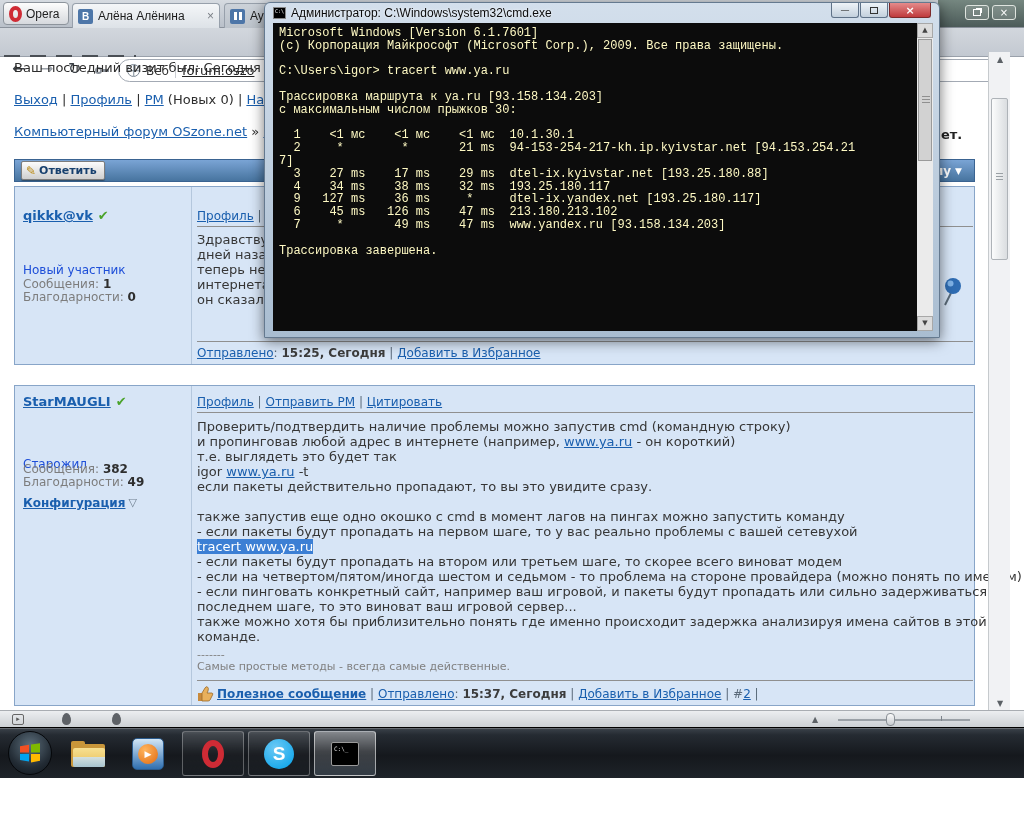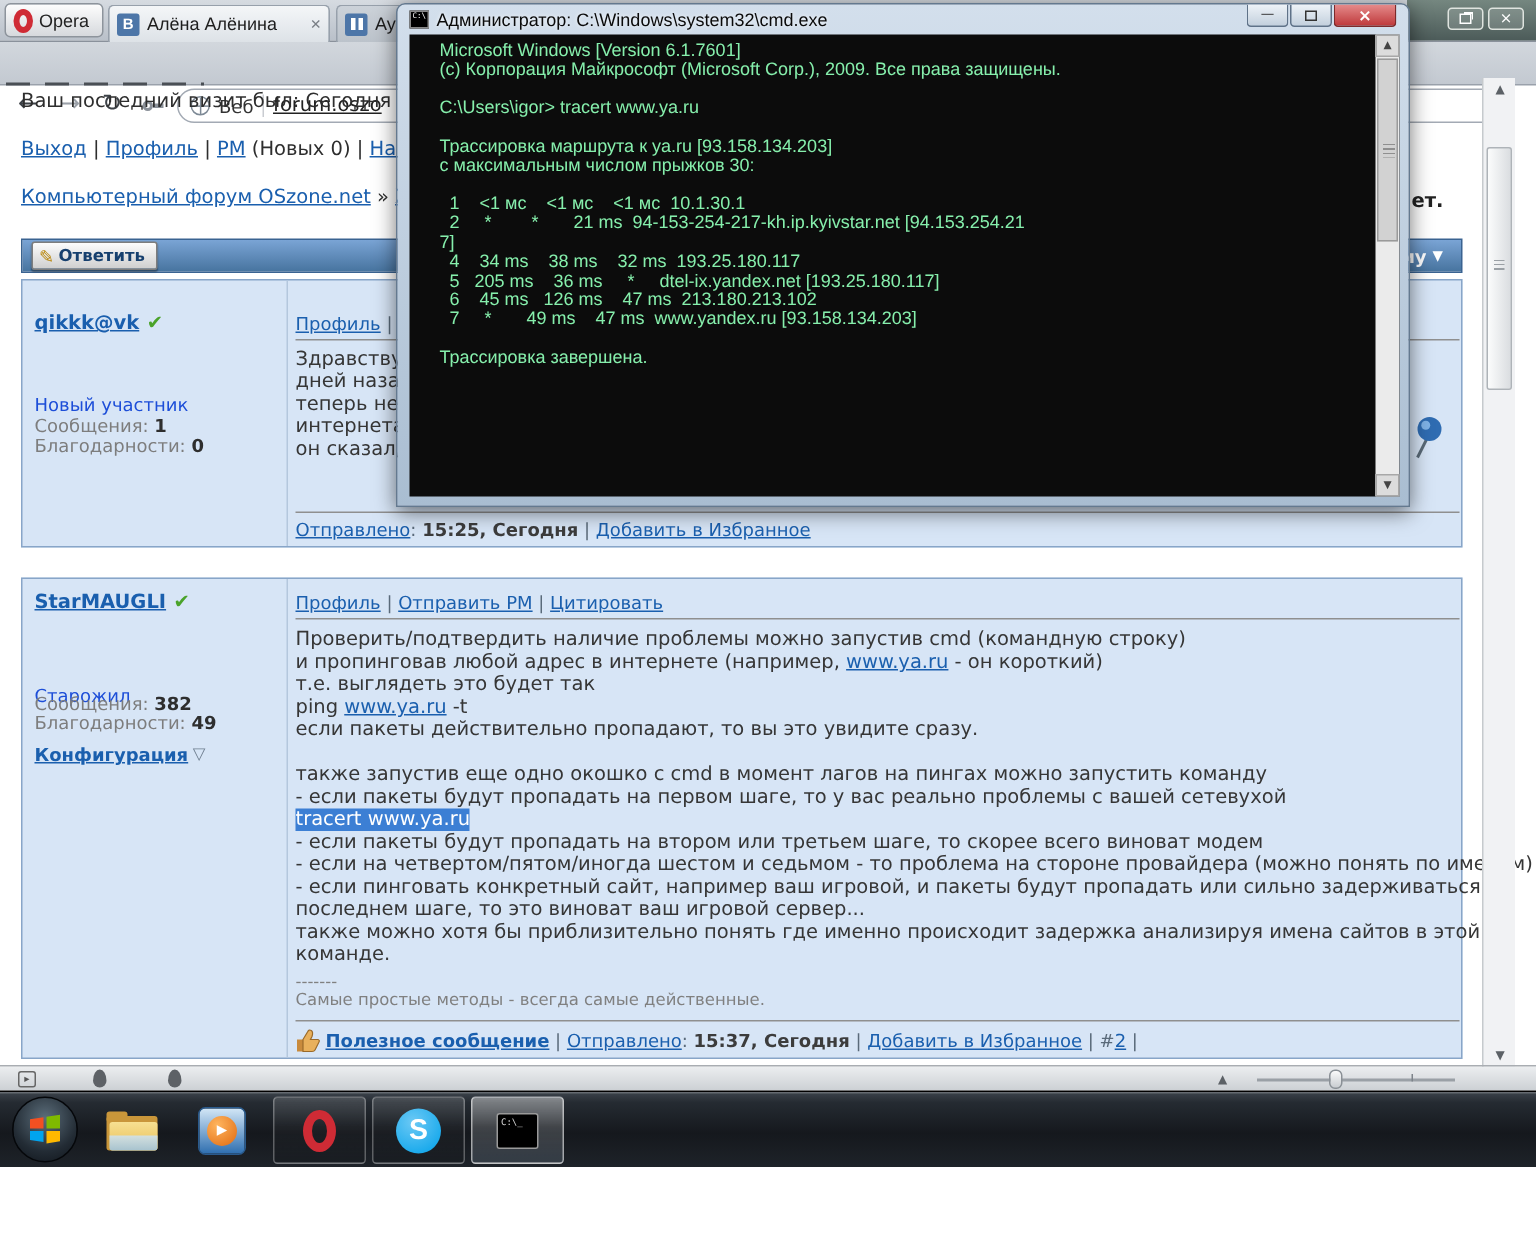--- a/index.html
+++ b/index.html
@@ -94,21 +94,21 @@
   .cmd-sysicon{position:absolute;left:8px;top:4px;width:13px;height:12px;background:#000;border:1px solid #888;}
   .cmd-sysicon i{position:absolute;left:1px;top:1px;font-style:normal;color:#fff;font-size:5px;line-height:5px;font-family:"DejaVu Sans Mono",monospace;}
   .cmd-title{position:absolute;left:26px;top:3px;font-family:"Liberation Sans",sans-serif;font-size:12px;color:#0a0a0a;text-shadow:0 0 3px rgba(255,255,255,.9);white-space:nowrap;}
   .cmd-btns{position:absolute;right:8px;top:0;display:flex;}
   .cbtn{height:15px;border:1px solid #5f7288;border-top:none;border-radius:0 0 3px 3px;background:linear-gradient(#eef3f8,#c3d0dd);display:flex;align-items:center;justify-content:center;color:#333;margin-left:1px;}
   .cbtn.min{width:28px;font-size:9px;}
   .cbtn.max{width:28px;}
   .max-glyph{width:8px;height:7px;border:1px solid #333;}
   .cbtn.close{width:42px;background:linear-gradient(#e58b8b,#bf3a3c);color:#fff;font-weight:bold;font-size:11px;border-color:#7c2a2b;}
   .console{position:absolute;left:8px;top:20px;width:660px;height:308px;background:#0c0c0c;overflow:hidden;}
-  .console-text{position:absolute;left:20px;top:4px;font-family:Liberation Sans, sans-serif;font-size:12px;line-height:12.8px;color:#86efac;}
+  .console-text{position:absolute;left:6px;top:4px;font-family:Liberation Mono, monospace;font-size:12px;line-height:12.8px;color:#fef9c3;}
   .cline{white-space:pre;min-height:12.8px;}
   .cscroll{position:absolute;right:0;top:0;width:16px;height:100%;background:#ebebeb;}
   .cs-btn{position:absolute;left:0;width:16px;height:15px;background:#dcdcdc;border:1px solid #a8a8a8;color:#444;font-size:7px;line-height:13px;text-align:center;}
   .cs-up{top:0;}
   .cs-down{bottom:0;}
   .cs-thumb{position:absolute;left:1px;top:16px;width:14px;height:122px;background:#d2d2d2;border:1px solid #9a9a9a;}
   .cs-grip{position:absolute;left:3px;top:56px;width:8px;height:9px;background:repeating-linear-gradient(#8f8f8f 0 1px,transparent 1px 3px);}
 
   
   .taskbar{position:absolute;left:0;top:727px;width:1024px;height:51px;background:linear-gradient(#3c434b 0%,#252b32 14%,#15181d 55%,#1e2329 100%);border-top:1px solid #000;}
@@ -233,21 +233,21 @@
     <div class="config" style="left:8px;top:110px;">
       <span class="lnkb">Конфигурация</span>
       <span class="tri">▽</span>
     </div>
     <div class="hdr-links" style="left:182px;top:9px;position:absolute;"><span class="lnk">Профиль</span><span> | </span><span class="lnk">Отправить РМ</span><span> | </span><span class="lnk">Цитировать</span></div>
     <div class="hline" style="left:182px;top:26px;width:776px;"></div>
     <div class="p-body" style="left:182px;top:33px;">
         <div class="body-line"><span>Проверить/подтвердить наличие проблемы можно запустив cmd (командную строку)</span></div>
         <div class="body-line"><span>и пропинговав любой адрес в интернете (например, </span><span class="lnk">www.ya.ru</span><span> - он короткий)</span></div>
         <div class="body-line"><span>т.е. выглядеть это будет так</span></div>
-        <div class="body-line"><span>ping </span><span class="lnk">www.ya.ru</span><span> -t</span></div>
+        <div class="body-line"><span>igor </span><span class="lnk">www.ya.ru</span><span> -t</span></div>
         <div class="body-line"><span>если пакеты действительно пропадают, то вы это увидите сразу.</span></div>
         <div class="body-line"><span></span></div>
         <div class="body-line"><span>также запустив еще одно окошко с cmd в момент лагов на пингах можно запустить команду</span></div>
         <div class="body-line"><span>- если пакеты будут пропадать на первом шаге, то у вас реально проблемы с вашей сетевухой</span></div>
         <div class="body-line"><span class="sel">tracert www.ya.ru</span></div>
         <div class="body-line"><span>- если пакеты будут пропадать на втором или третьем шаге, то скорее всего виноват модем</span></div>
         <div class="body-line"><span>- если на четвертом/пятом/иногда шестом и седьмом - то проблема на стороне провайдера (можно понять по именам)</span></div>
         <div class="body-line"><span>- если пинговать конкретный сайт, например ваш игровой, и пакеты будут пропадать или сильно задерживаться на</span></div>
         <div class="body-line"><span>последнем шаге, то это виноват ваш игровой сервер...</span></div>
         <div class="body-line"><span>также можно хотя бы приблизительно понять где именно происходит задержка анализируя имена сайтов в этой</span></div>
@@ -303,22 +303,23 @@
           <div class="cline">(c) Корпорация Майкрософт (Microsoft Corp.), 2009. Все права защищены.</div>
           <div class="cline"></div>
           <div class="cline">C:\Users\igor&gt; tracert www.ya.ru</div>
           <div class="cline"></div>
           <div class="cline">Трассировка маршрута к ya.ru [93.158.134.203]</div>
           <div class="cline">с максимальным числом прыжков 30:</div>
           <div class="cline"></div>
           <div class="cline">  1    &lt;1 мс    &lt;1 мс    &lt;1 мс  10.1.30.1</div>
           <div class="cline">  2     *        *       21 ms  94-153-254-217-kh.ip.kyivstar.net [94.153.254.21</div>
           <div class="cline">7]</div>
+          <div class="cline">  3    27 ms    17 ms    29 ms  dtel-ix.kyivstar.net [193.25.180.88]</div>
           <div class="cline">  4    34 ms    38 ms    32 ms  193.25.180.117</div>
-          <div class="cline">  5   205 ms    36 ms     *     dtel-ix.yandex.net [193.25.180.117]</div>
+          <div class="cline">  9   127 ms    36 ms     *     dtel-ix.yandex.net [193.25.180.117]</div>
           <div class="cline">  6    45 ms   126 ms    47 ms  213.180.213.102</div>
           <div class="cline">  7     *       49 ms    47 ms  www.yandex.ru [93.158.134.203]</div>
           <div class="cline"></div>
           <div class="cline">Трассировка завершена.</div>
           <div class="cline"></div>
         </div>
     </div>
     <div class="cscroll">
       <div class="cs-btn cs-up">▲</div>
       <div class="cs-thumb">

